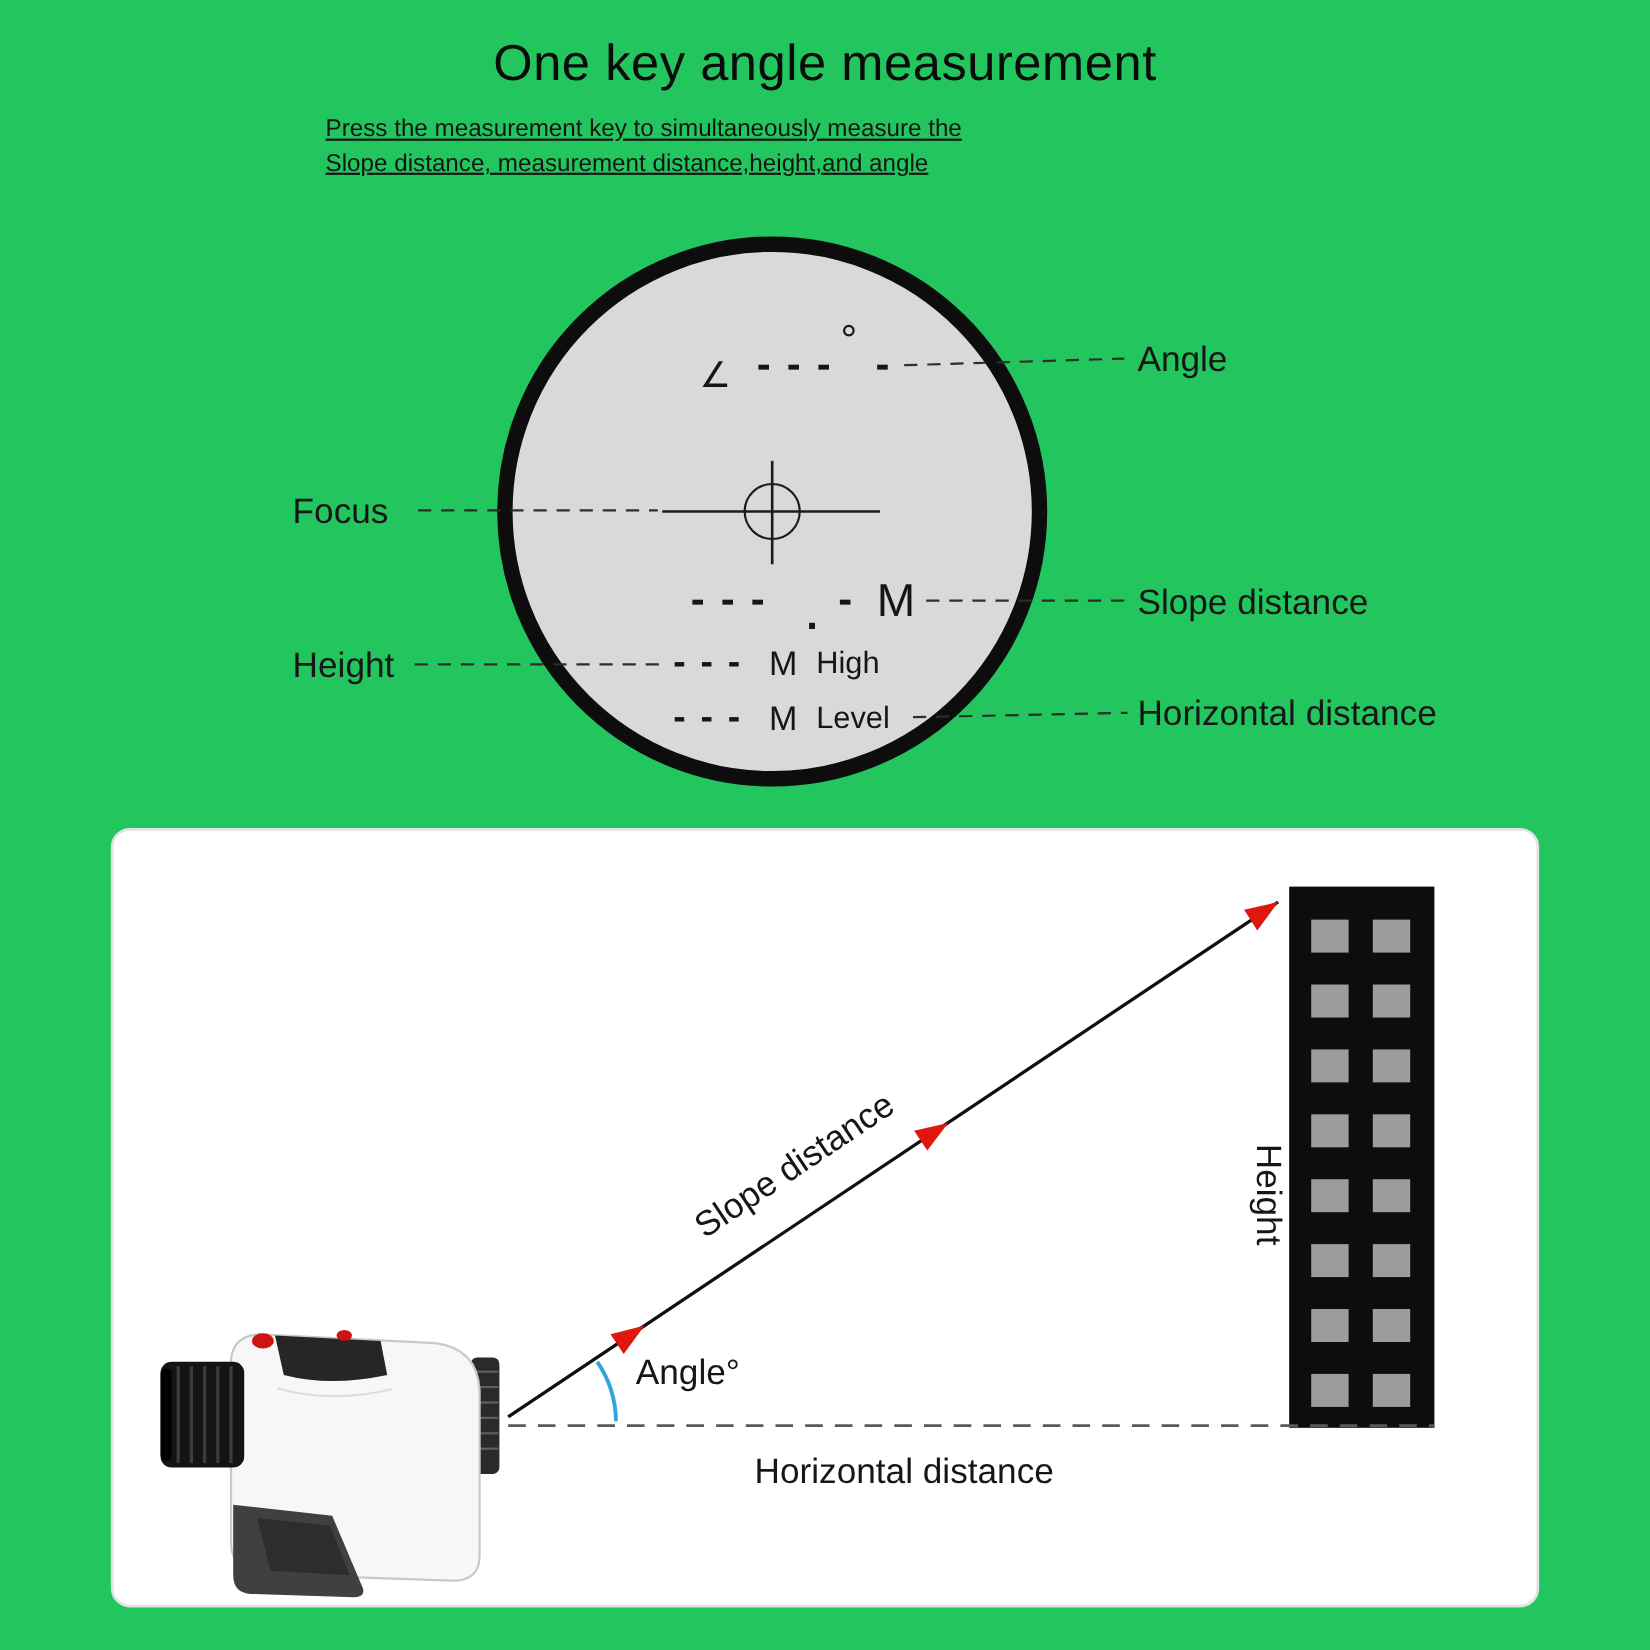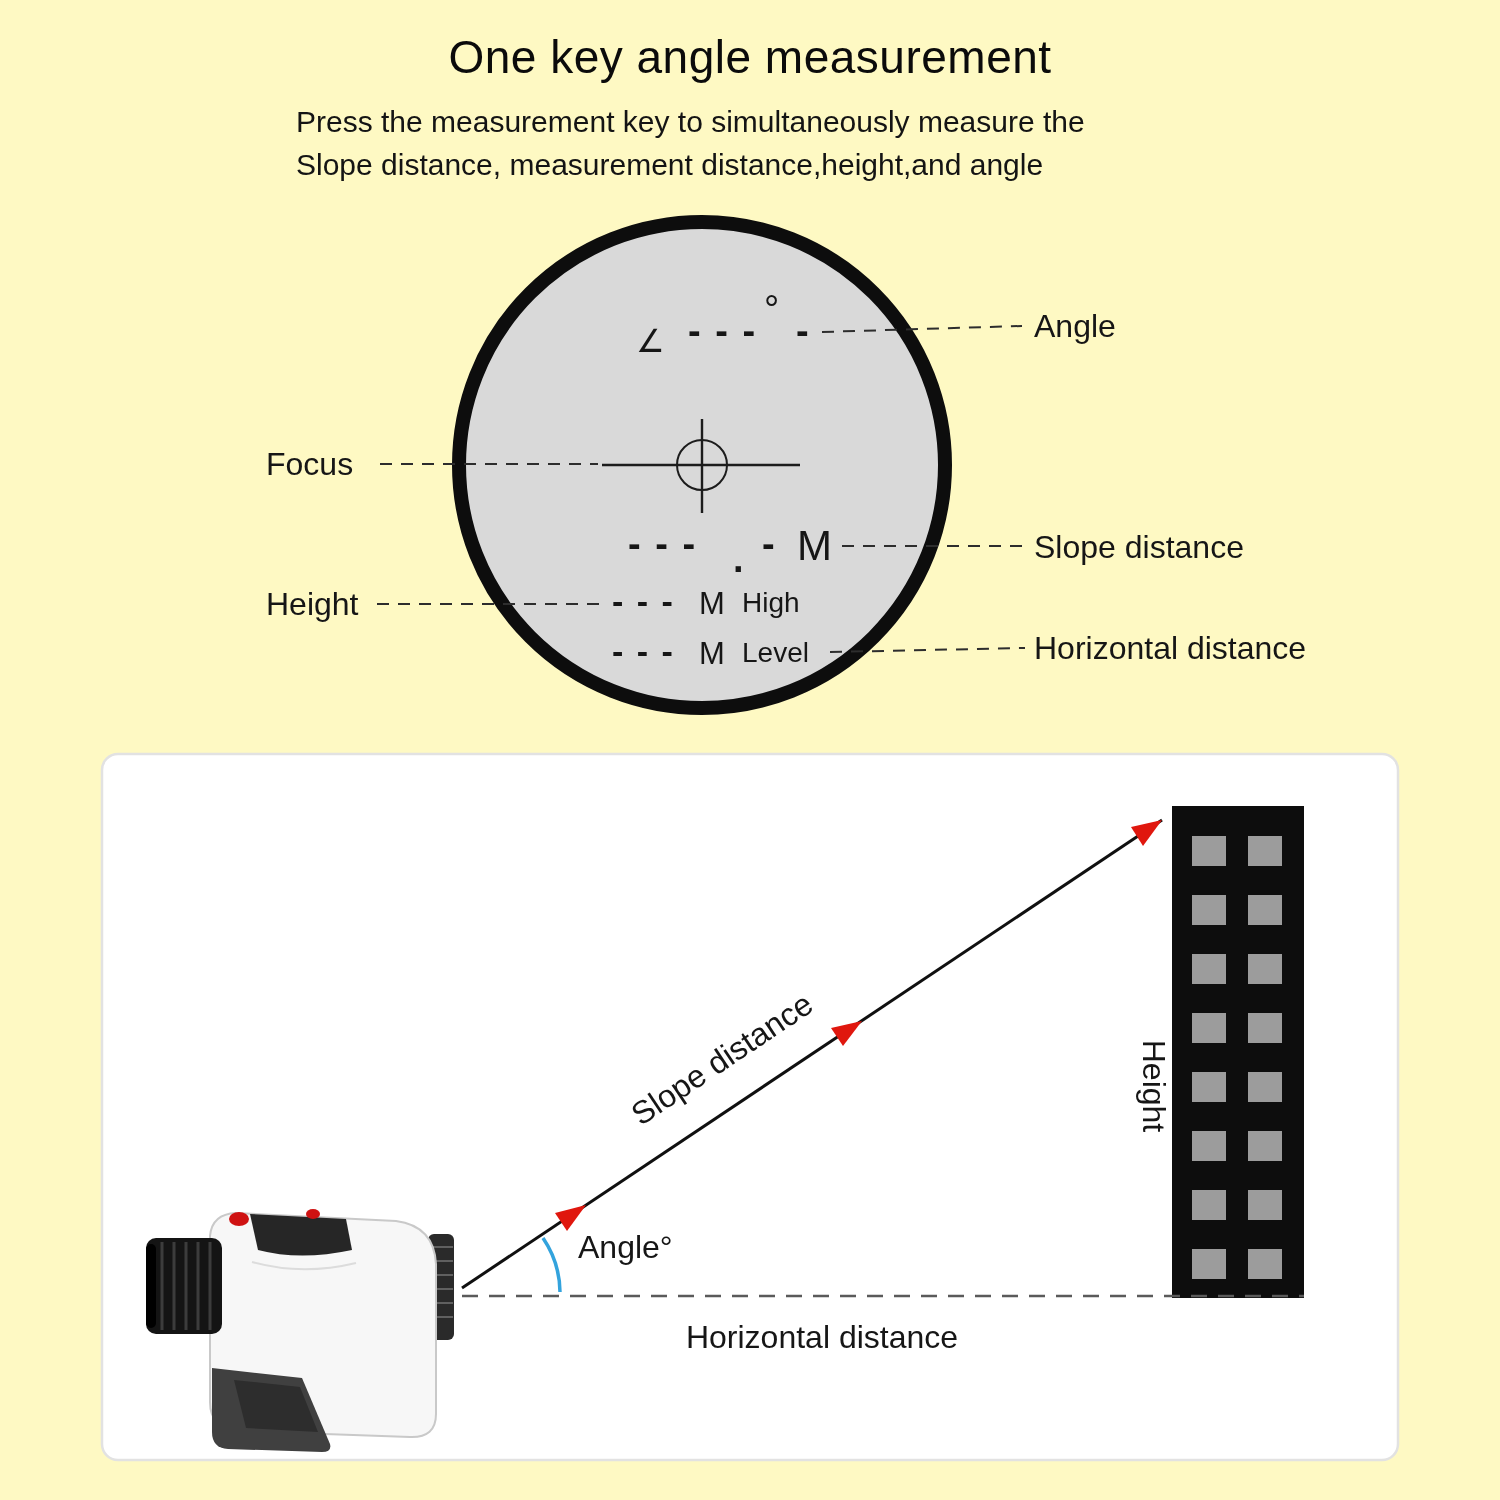--- a/index.html
+++ b/index.html
@@ -1,21 +1,21 @@
 <!DOCTYPE html>
 <html><head>
 <meta charset="utf-8">
 <title>One key angle measurement</title>
 <style>
   html,body{margin:0;padding:0;background:#ffffff;}
-  .canvas{position:relative;width:1500px;height:1500px;background:#fef9c3;overflow:hidden;
+  .canvas{position:relative;width:1500px;height:1500px;background:#22c55e;overflow:hidden;
           font-family:"Liberation Sans","DejaVu Sans",sans-serif;color:#111;}
   .page-title{position:absolute;top:30px;left:0;width:1500px;text-align:center;
               font-size:46px;font-weight:500;color:#0b0b0b;letter-spacing:0.5px;}
-  .page-subtitle{position:absolute;top:101px;left:296px;font-size:30px;color:#141414;line-height:1.42;}
+  .page-subtitle{position:absolute;top:101px;left:296px;font-size:22px;color:#141414;line-height:1.42;text-decoration:underline;}
   svg.scene{position:absolute;top:0;left:0;}
   svg text{fill:#161616;}
   .dashes{font-weight:bold;letter-spacing:2px;}
 </style>
 </head>
 <body>
 
 <div class="canvas">
 
   <div class="page-title">One key angle measurement</div>

